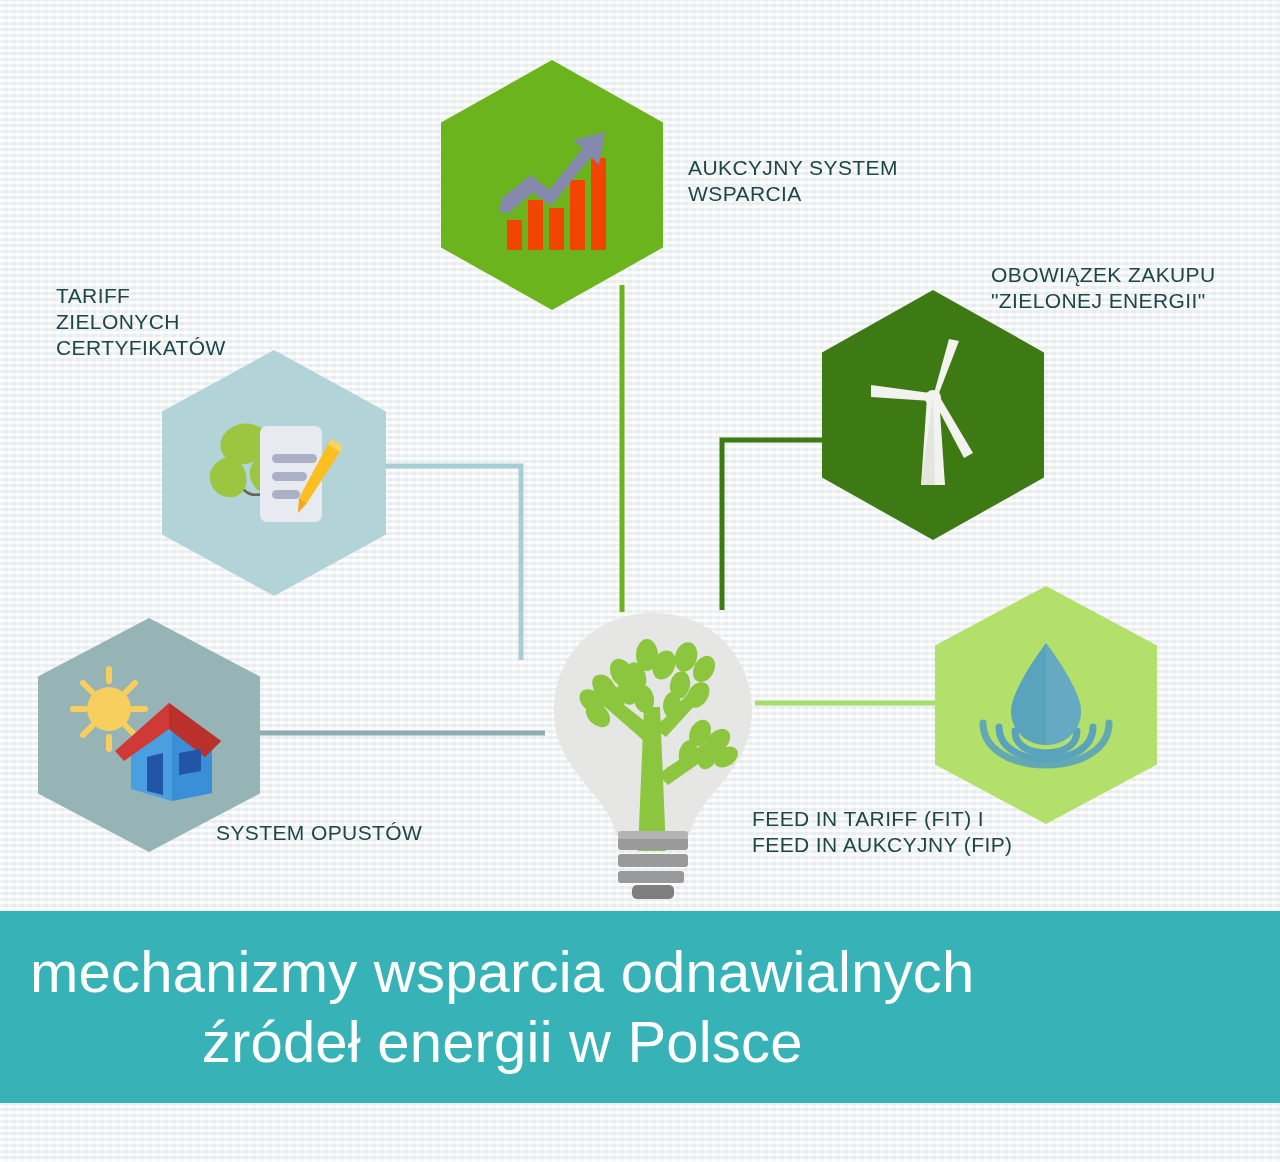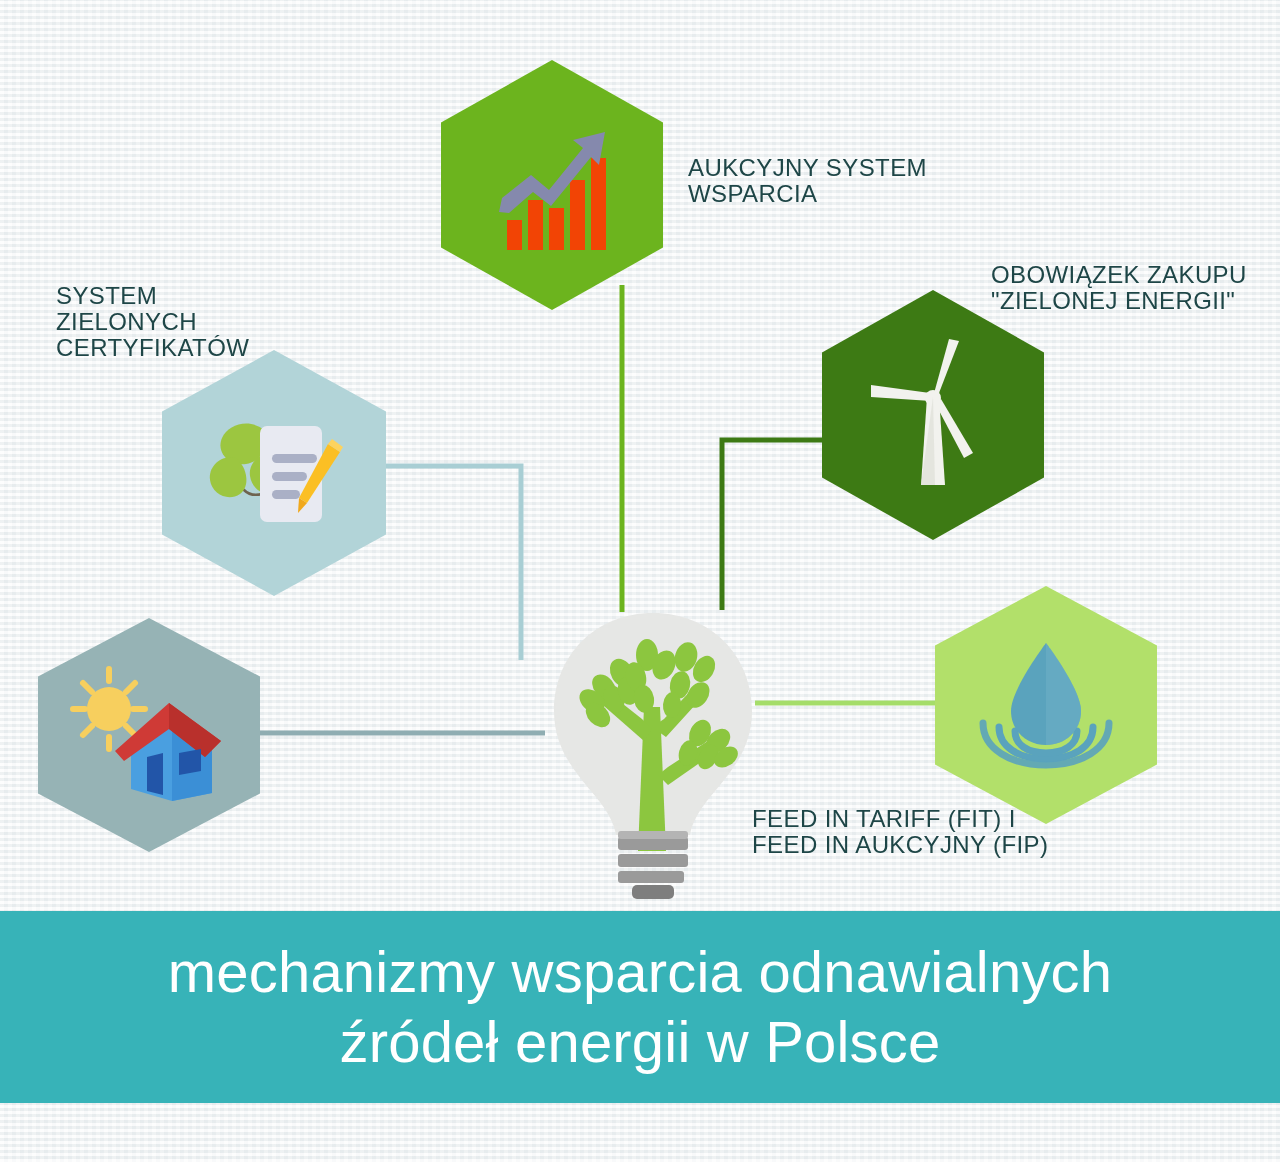--- a/index.html
+++ b/index.html
@@ -25,36 +25,36 @@
     -webkit-clip-path:polygon(50% 0%,100% 25%,100% 75%,50% 100%,0% 75%,0% 25%);
     clip-path:polygon(50% 0%,100% 25%,100% 75%,50% 100%,0% 75%,0% 25%);
     display:flex;align-items:center;justify-content:center;
   }
   .hex svg{display:block;}
 
   
   .label{
     position:absolute;
     color:#1e4647;
-    font-size:24px;
+    font-size:21px;
     line-height:26px;
     letter-spacing:0.4px;
     white-space:pre-line;
     font-weight:400;
   }
 
   
   .conn{position:absolute;}
 
   
   #banner{
     position:absolute;
     left:0;top:911px;width:1280px;height:192px;
     background:#37b3b8;
-    display:flex;align-items:center;justify-content:center;
+    display:flex;align-items:center;justify-content:flex-start;
   }
   #banner-title{
     color:#ffffff;
     font-size:58px;
     line-height:70px;
     text-align:center;
     font-weight:400;
     letter-spacing:0.2px;
     white-space:pre-line;
     padding:0 30px;
@@ -88,21 +88,21 @@
         <rect x="83" y="60" width="15" height="70"></rect>
         <rect x="104" y="38" width="15" height="92"></rect>
       </g>
 
       <path fill="#8589ad" d="M12 92 L15 78 L44 55 L62 70 L96 28 L86 20 L118 12 L112 45 L104 37 L64 86 L46 72 L22 93 Z"></path>
     </svg>
   </div>
   <div class="label" style="left:688px;top:155px;width:300px;">AUKCYJNY SYSTEM
 WSPARCIA</div>
 
-  <div class="label" style="left:56px;top:283px;width:260px;">SYSTEM
+  <div class="label" style="left:56px;top:283px;width:260px;">TARIFF
 ZIELONYCH
 CERTYFIKATÓW</div>
   <div class="hex" style="left:162px;top:350px;width:224px;height:246px;background:#b2d4d8;">
     <svg width="148" height="130" viewBox="0 0 148 130">
 
       <g stroke="#6e6350" stroke-width="2.6" fill="none" stroke-linecap="round">
         <path d="M62 30 C72 34 78 38 82 44"></path>
         <path d="M34 46 C28 54 28 62 30 68"></path>
         <path d="M62 86 C54 88 48 86 44 82"></path>
       </g>
@@ -170,20 +170,21 @@
       <path d="M103 52 L143 78 L143 128 L103 136 Z" fill="#3b8fd6"></path>
 
       <path d="M46 86 L100 38 L152 76 L136 92 L100 64 L55 96 Z" fill="#cf3a36"></path>
       <path d="M100 38 L152 76 L136 92 L100 64 Z" fill="#b9302c"></path>
 
       <path d="M78 92 L94 88 L94 130 L78 126 Z" fill="#2255a8"></path>
 
       <path d="M110 88 L132 84 L132 106 L110 110 Z" fill="#2255a8"></path>
     </svg>
   </div>
+  <div class="label" style="left:216px;top:820px;width:330px;">SYSTEM OPUSTÓW</div>
 
   <div class="hex" style="left:935px;top:586px;width:222px;height:238px;background:#b2e06a;">
     <svg width="150" height="140" viewBox="0 0 150 140">
 
       <g fill="none" stroke="#5aa3bd" stroke-width="7" stroke-linecap="round">
         <path d="M28 92 C28 112 48 124 75 124 C102 124 122 112 122 92"></path>
         <path d="M44 96 C44 110 57 118 75 118 C93 118 106 110 106 96"></path>
       </g>
       <g fill="none" stroke="#5aa3bd" stroke-width="7" stroke-linecap="round" opacity="0.9">
         <path d="M12 88 C12 114 40 130 75 130 C110 130 138 114 138 88"></path>

